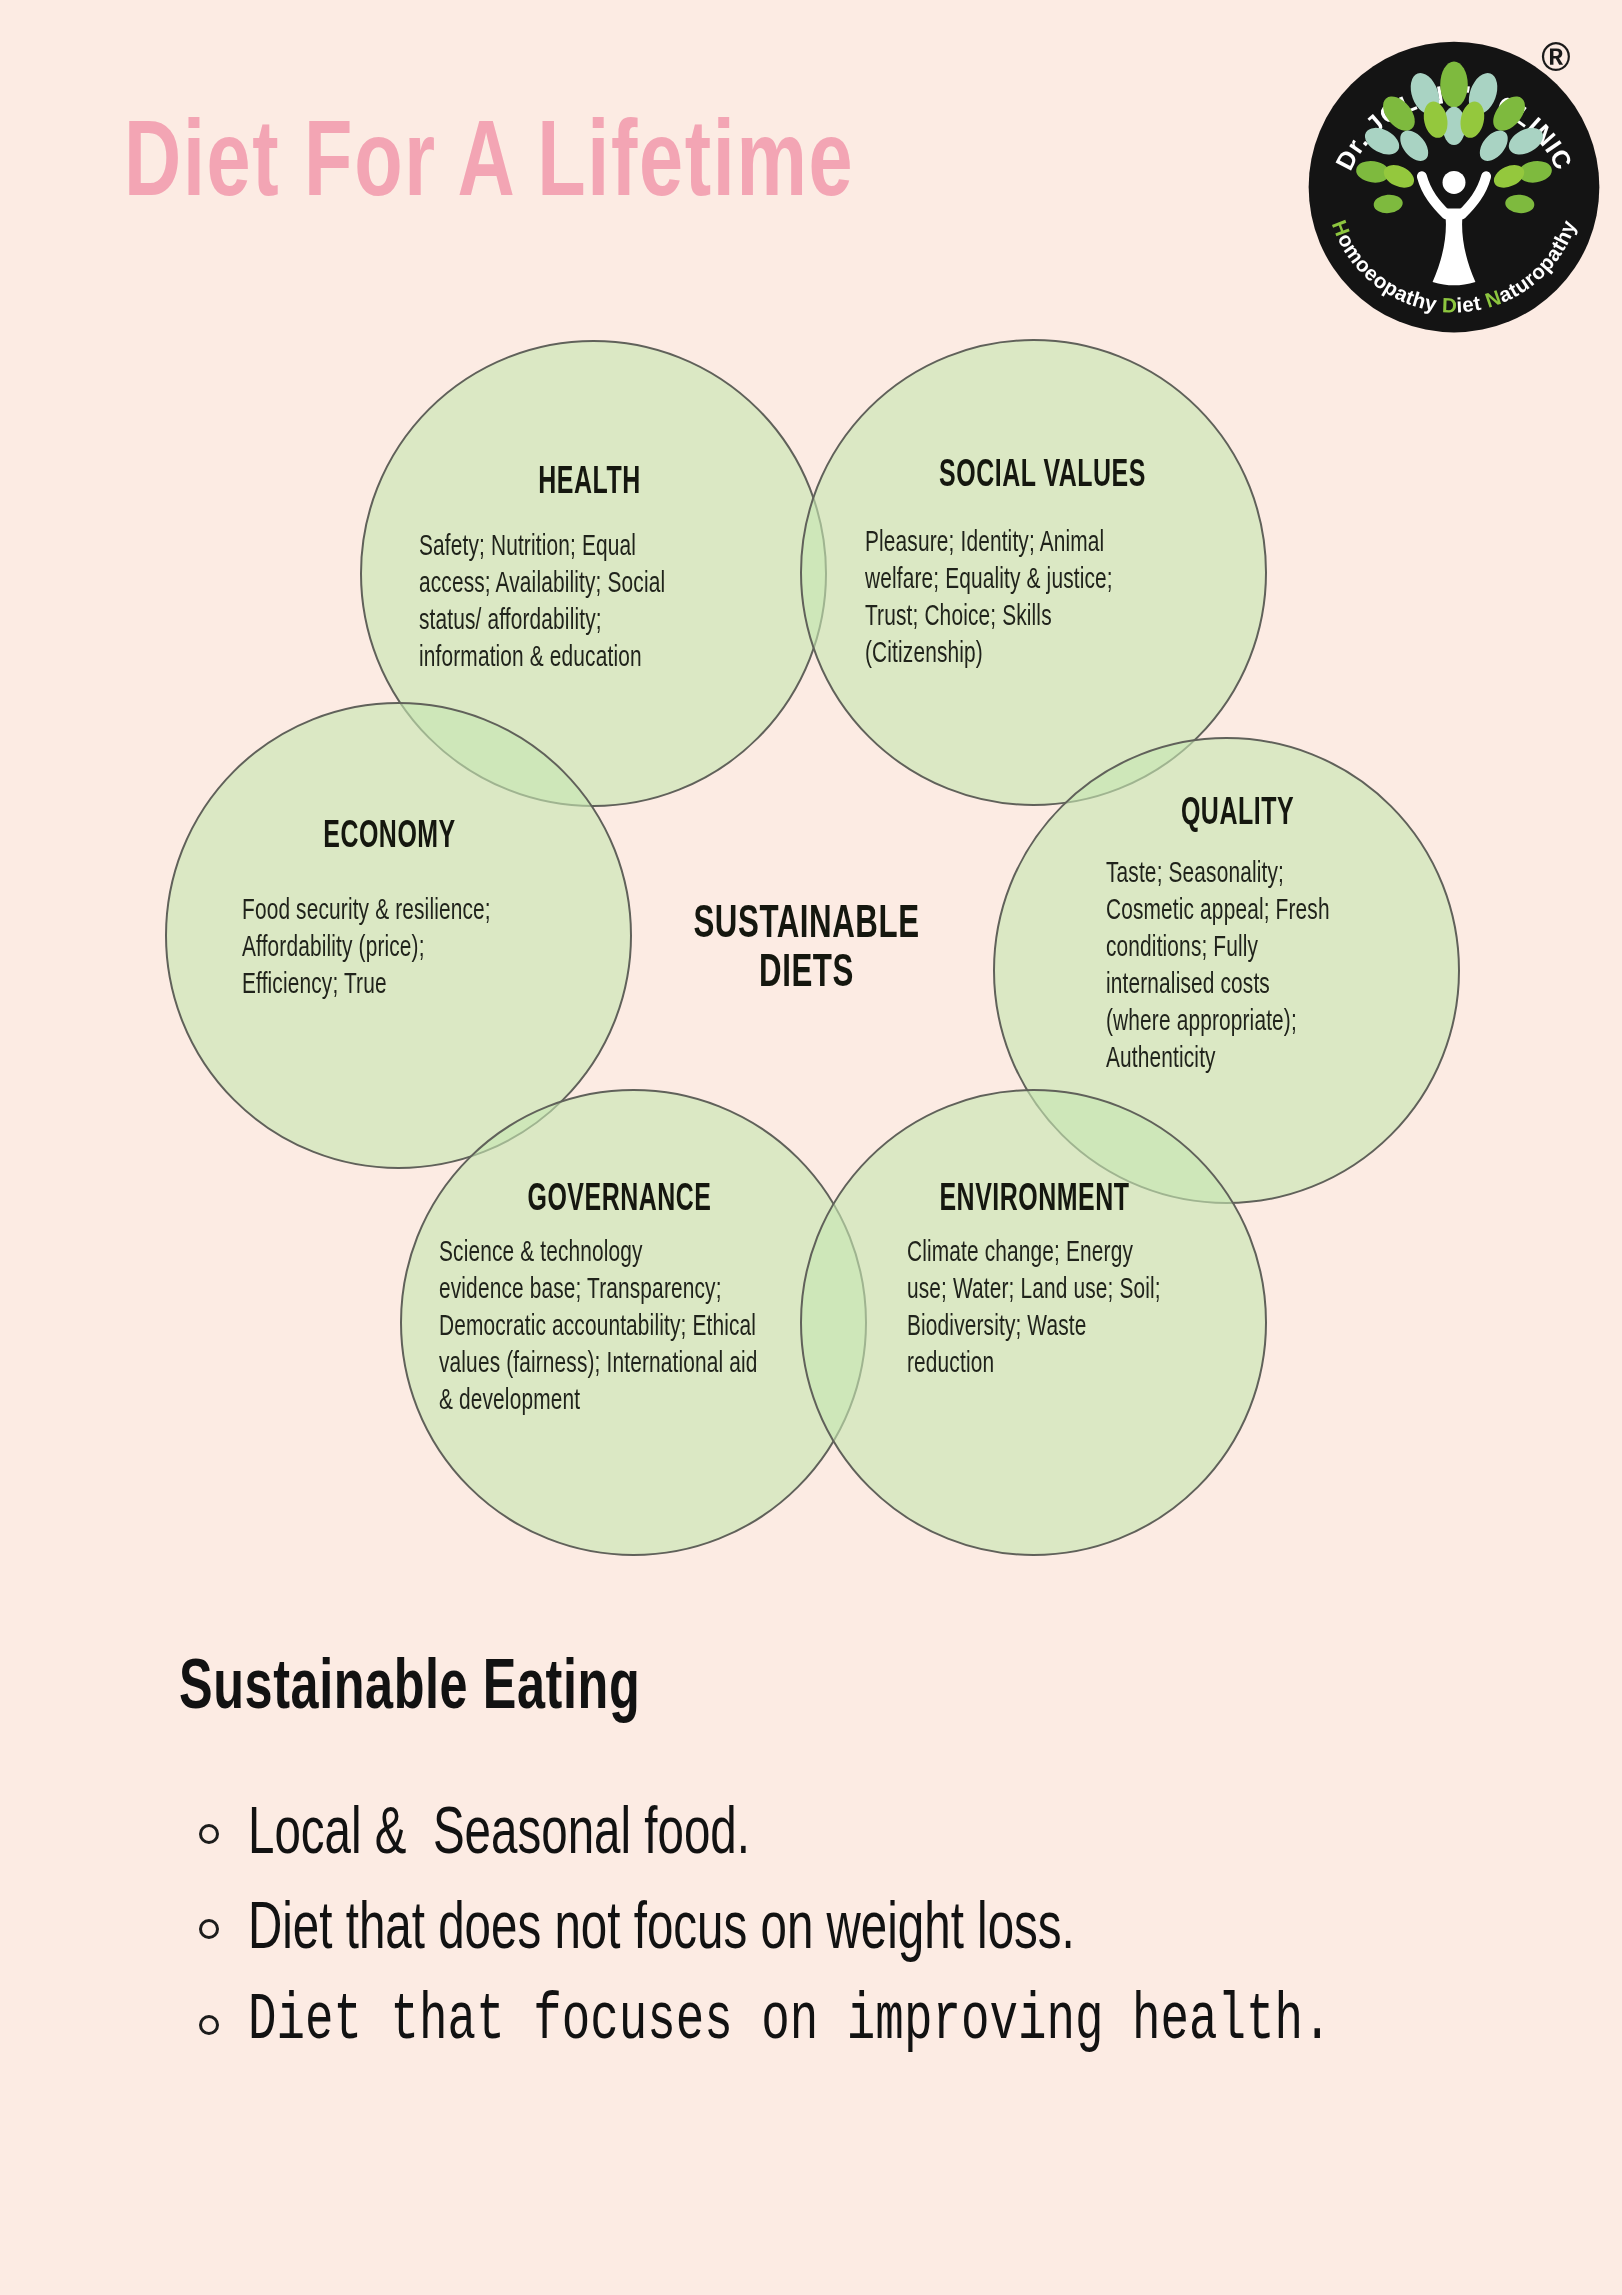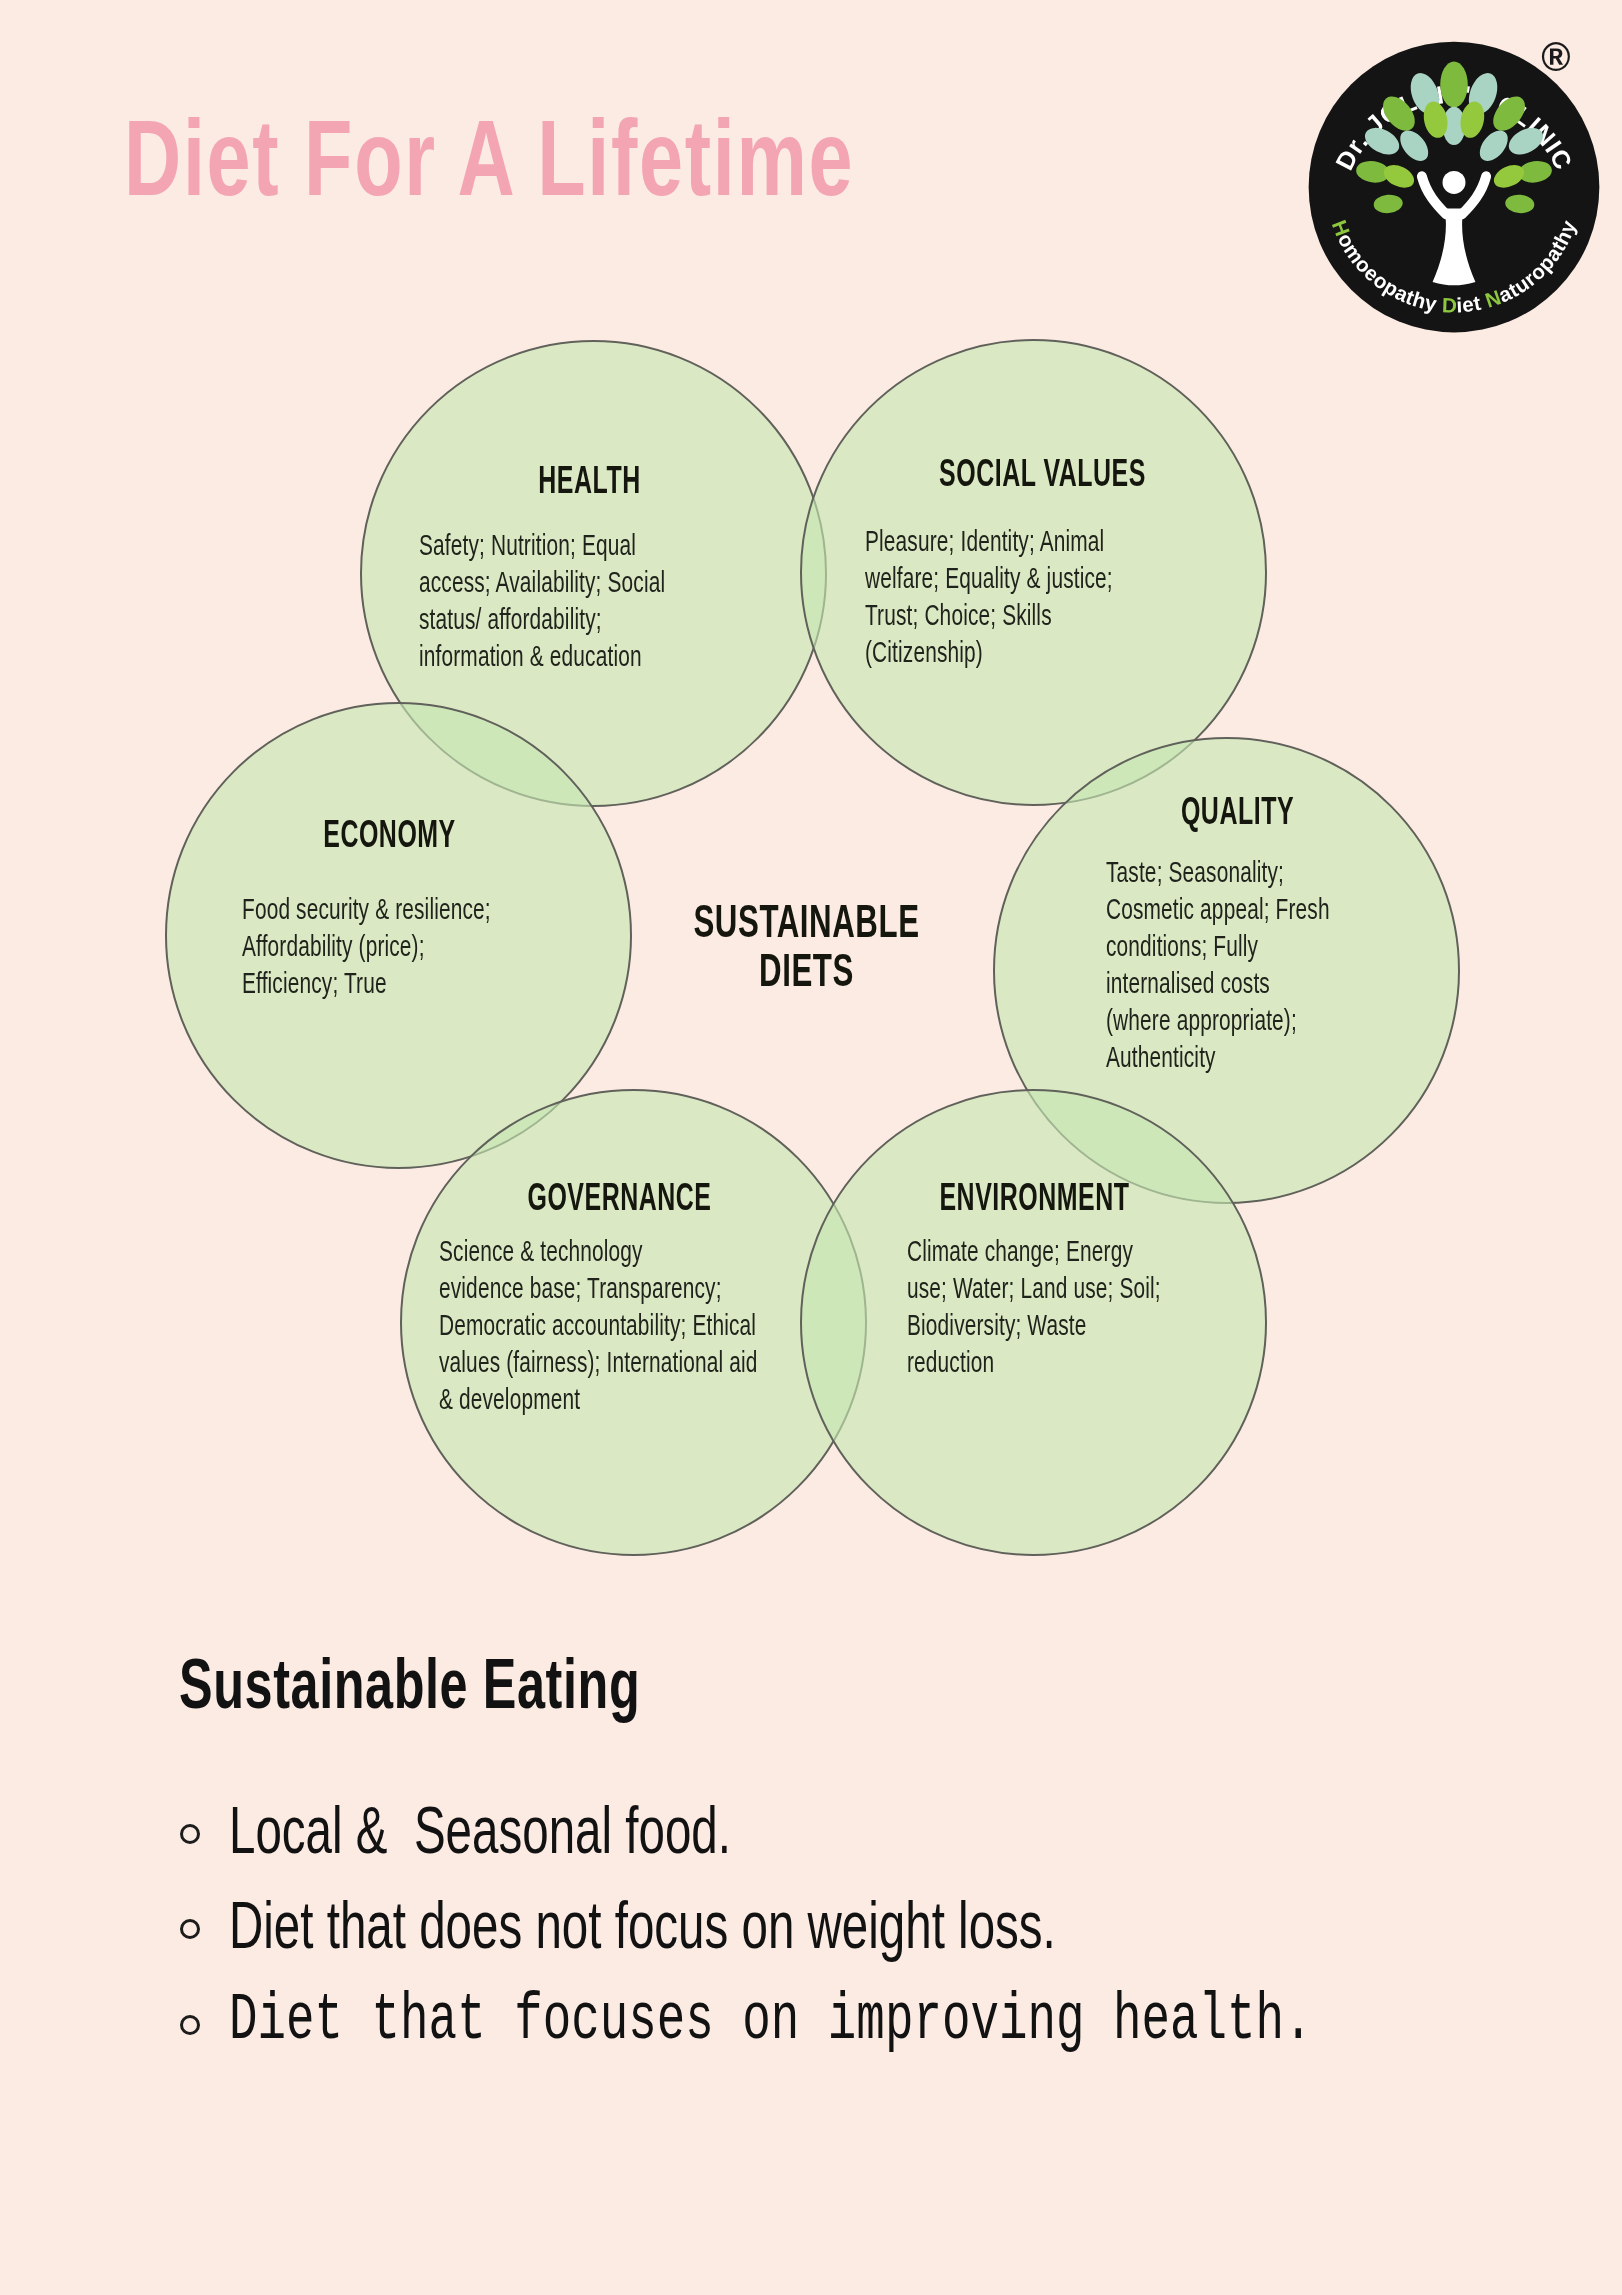--- a/index.html
+++ b/index.html
@@ -86,21 +86,21 @@
     position: absolute;
     left: 179px; top: 1644px;
     font-size: 70px;
     font-weight: 700;
     letter-spacing: 0.8px;
     color: #121212;
     transform: scaleX(0.72);
     transform-origin: left top;
     white-space: nowrap;
   }
-  .bullet-row { position: absolute; left: 180px; height: 66px; }
+  .bullet-row { position: absolute; left: 199px; height: 66px; }
   .bullet-marker {
     position: absolute;
     left: 0; top: 27px;
     width: 20px; height: 20px;
     border: 3.8px solid #1c1c1c;
     border-radius: 50%;
     box-sizing: border-box;
     background: transparent;
   }
   .bullet-text {

